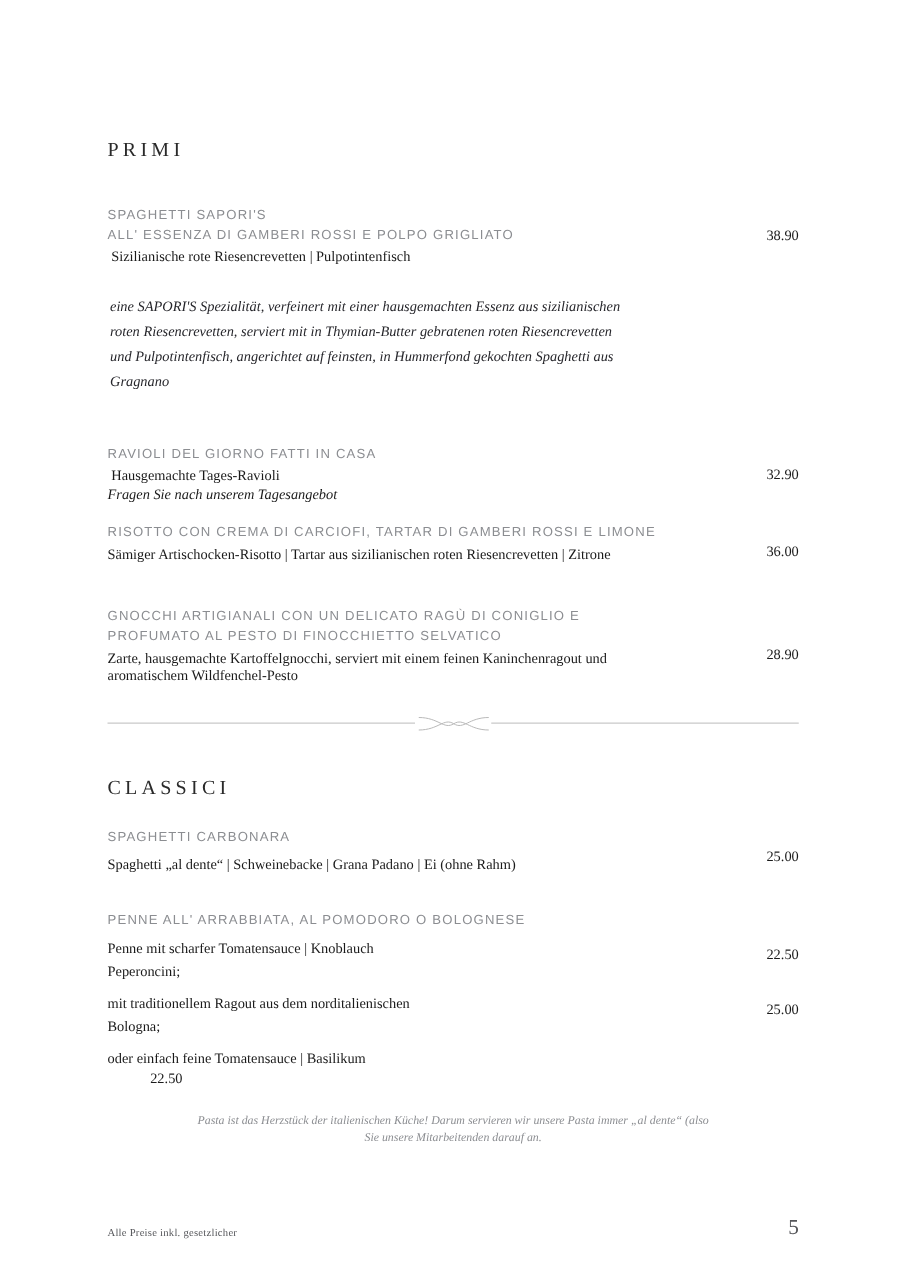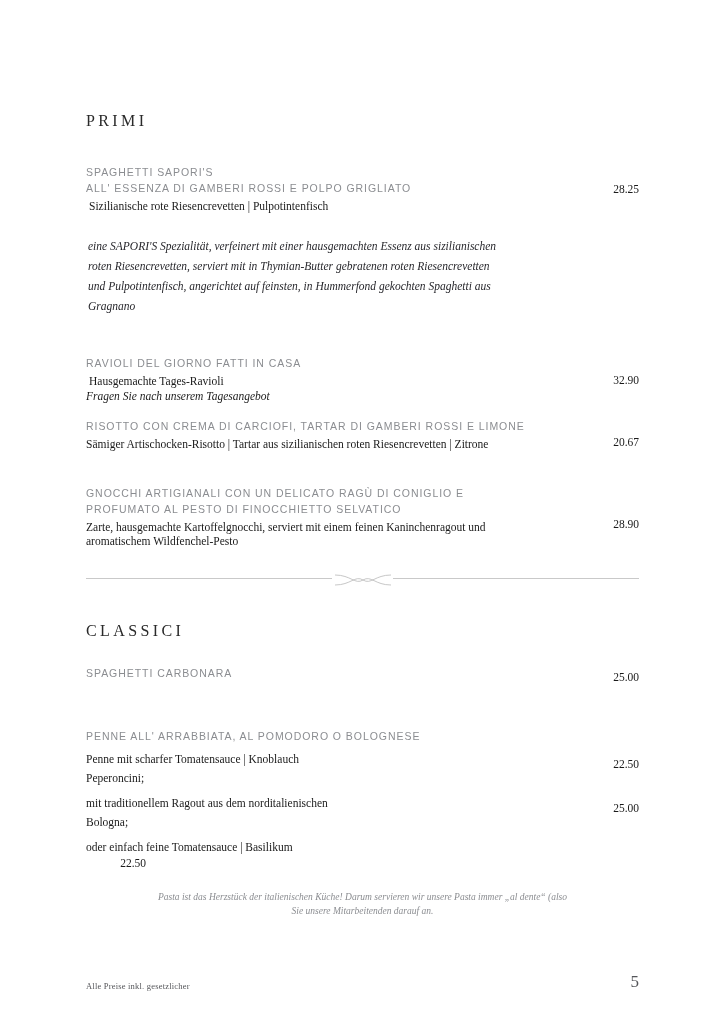--- a/index.html
+++ b/index.html
@@ -174,21 +174,21 @@
 
   <h2 class="section-title" id="primi-section">PRIMI</h2>
 
   <div class="item" id="item-spaghetti-saporis">
     <div class="item-row">
       <div class="item-text">
         <div class="item-name">SPAGHETTI SAPORI'S</div>
         <div class="item-name">ALL' ESSENZA DI GAMBERI ROSSI E POLPO GRIGLIATO</div>
         <div class="item-desc indent">Sizilianische rote Riesencrevetten | Pulpotintenfisch</div>
       </div>
-      <div class="item-price">28.25</div>
+      <div class="item-price">38.90</div>
     </div>
     <div class="item-longnote" style="margin-top:22px;width:420px;">eine SAPORI'S Spezialität, verfeinert mit einer hausgemachten Essenz aus sizilianischen roten Riesencrevetten, serviert mit in Thymian-Butter gebratenen roten Riesencrevetten und Pulpotintenfisch, angerichtet auf feinsten, in Hummerfond gekochten Spaghetti aus Gragnano</div>
   </div>
 
   <div class="item" id="item-ravioli">
     <div class="item-row">
       <div class="item-text">
         <div class="item-name">RAVIOLI DEL GIORNO FATTI IN CASA</div>
         <div class="item-desc indent">Hausgemachte Tages-Ravioli</div>
         <div class="item-note indent">Fragen Sie nach unserem Tagesangebot</div>
@@ -196,21 +196,21 @@
       <div class="item-price">32.90</div>
     </div>
   </div>
 
   <div class="item" id="item-risotto">
     <div class="item-row">
       <div class="item-text">
         <div class="item-name">RISOTTO CON CREMA DI CARCIOFI, TARTAR DI GAMBERI ROSSI E LIMONE</div>
         <div class="item-desc">Sämiger Artischocken-Risotto | Tartar aus sizilianischen roten Riesencrevetten | Zitrone</div>
       </div>
-      <div class="item-price" style="padding-top:14px;">20.67</div>
+      <div class="item-price" style="padding-top:14px;">36.00</div>
     </div>
   </div>
 
   <div class="item" id="item-gnocchi">
     <div class="item-row">
       <div class="item-text">
         <div class="item-name">GNOCCHI ARTIGIANALI CON UN DELICATO RAGÙ DI CONIGLIO E</div>
         <div class="item-name">PROFUMATO AL PESTO DI FINOCCHIETTO SELVATICO</div>
         <div class="item-desc" style="line-height:14px;">Zarte, hausgemachte Kartoffelgnocchi, serviert mit einem feinen Kaninchenragout und</div>
         <div class="item-desc" style="margin-top:0;line-height:14px;">aromatischem Wildfenchel-Pesto</div>
@@ -229,20 +229,21 @@
       </svg>
     </div>
   </div>
 
   <h2 class="section-title" id="classici-section">CLASSICI</h2>
 
   <div class="item" id="item-carbonara">
     <div class="item-row">
       <div class="item-text">
         <div class="item-name">SPAGHETTI CARBONARA</div>
+        <div class="item-desc" style="margin-top:7px;">Spaghetti „al dente“ | Schweinebacke | Grana Padano | Ei (ohne Rahm)</div>
       </div>
       <div class="item-price" style="padding-top:9px;">25.00</div>
     </div>
   </div>
 
   <div class="item" id="item-arrabbiata">
     <div class="item-name">PENNE ALL' ARRABBIATA, AL POMODORO O BOLOGNESE</div>
 
     <div class="multi-line" style="margin-top:6px;">
       <div class="lines">

